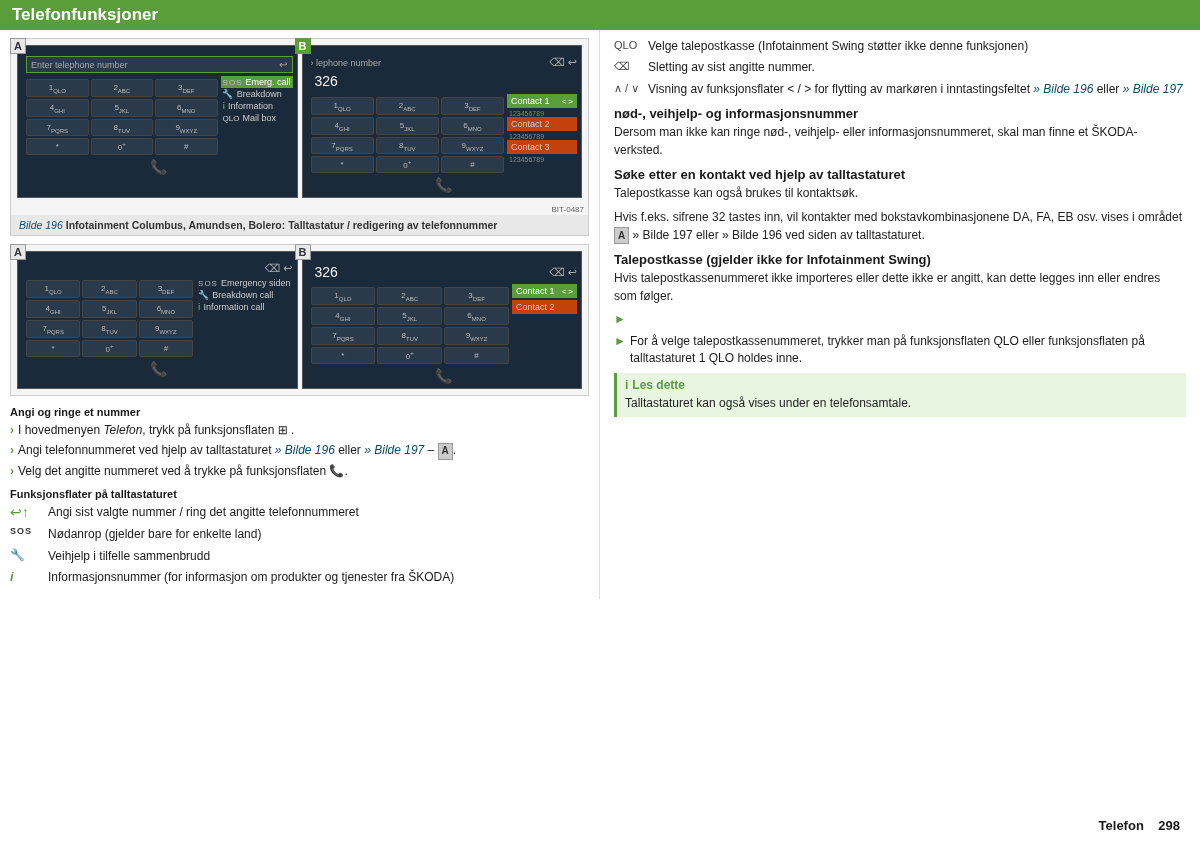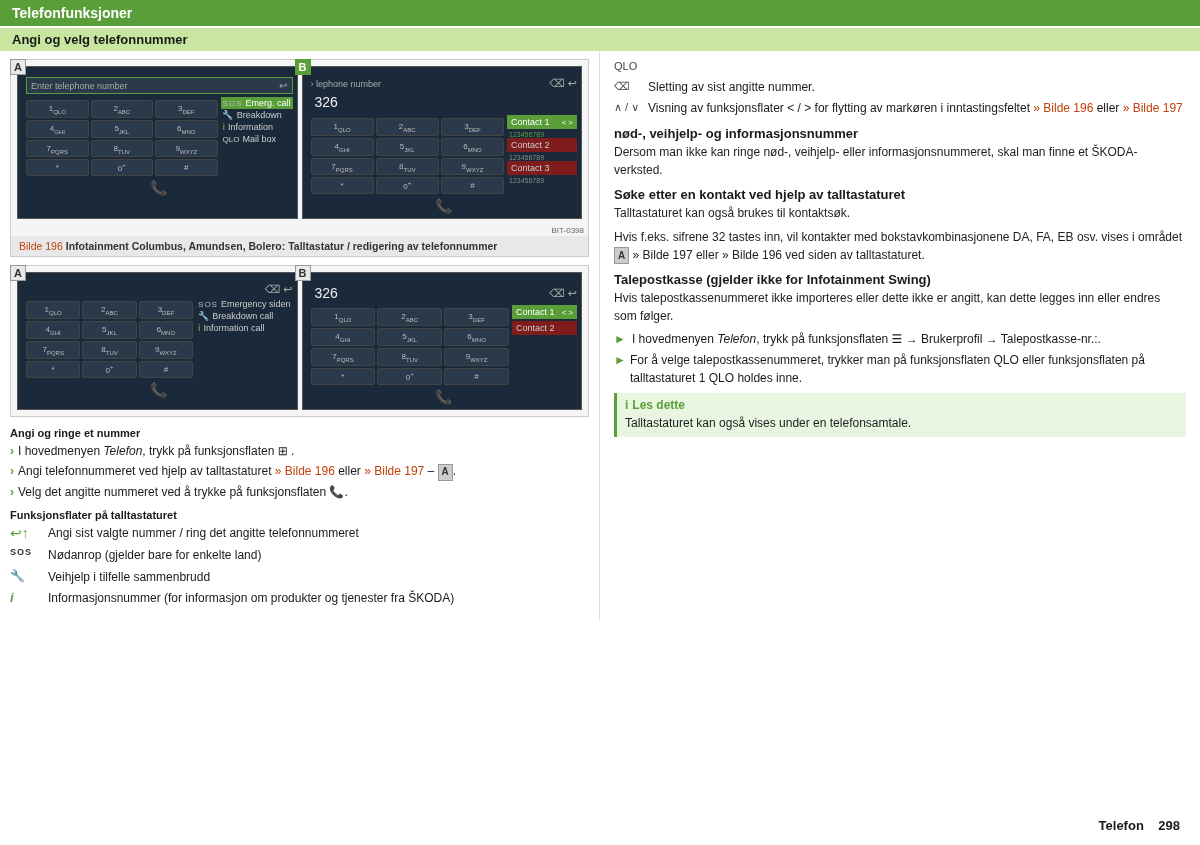--- a/index.html
+++ b/index.html
@@ -9,21 +9,21 @@
       color: #1a1a1a;
       background: #fff;
       width: 1200px;
       min-height: 845px;
     }
 
     
     .header-bar {
       background: #5a9e3a;
       color: white;
-      font-size: 14px;
+      font-size: 17px;
       font-weight: bold;
       padding: 5px 12px;
     }
 
     .sub-header {
       background: #c8e6a0;
       font-size: 13px;
       font-weight: bold;
       padding: 4px 12px;
       margin-top: 2px;
@@ -147,21 +147,21 @@
     .menu-item.highlighted {
       background: #5a9e3a;
       color: #fff;
     }
 
     .contact-list {
       font-size: 9px;
     }
 
     .contact-item {
-      background: #7f1d1d;
+      background: #c2410c;
       color: #ccc;
       padding: 2px 4px;
       margin-bottom: 2px;
       font-size: 9px;
     }
 
     .contact-item.highlighted {
       background: #5a9e3a;
       color: #fff;
       display: flex;
@@ -201,22 +201,23 @@
     }
 
     .body-text {
       font-size: 12px;
       line-height: 1.5;
       margin-bottom: 6px;
       color: #222;
     }
 
     .link-green {
-      color: #c2410c;
+      color: #0c4a6e;
       text-decoration: none;
+      font-style: italic;
     }
 
     .bullet-item {
       display: flex;
       gap: 6px;
       margin-bottom: 4px;
       font-size: 12px;
       line-height: 1.45;
     }
 
@@ -341,21 +342,20 @@
       min-width: 28px;
       font-size: 11px;
       color: #444;
     }
   </style>
 </head>
 <body>
 
 <div>
   <div class="header-bar">Telefonfunksjoner</div>
-  <div class="sub-header">Angi og velg telefonnummer</div>
 </div>
 
 <div class="main-layout">
 
   <div class="left-col">
 
     <div class="figure-block">
       <div class="figure-inner">
 
         <div class="panel" style="position:relative; padding:10px 4px 4px 8px;">
@@ -438,21 +438,21 @@
               <div style="font-size:7px; color:#888; padding:0 2px;">123456789</div>
               <div class="contact-item">Contact 3</div>
               <div style="font-size:7px; color:#888; padding:0 2px;">123456789</div>
             </div>
           </div>
           <div style="display:flex; justify-content:center; margin-top:4px;">
             <span class="green-phone">📞</span>
           </div>
         </div>
       </div>
-      <div class="bit-tag">BIT-0398</div>
+      <div class="bit-tag">BIT-0487</div>
       <div class="figure-caption">
         <span class="link-green">Bilde 196</span>
         <span> <strong>Infotainment Columbus, Amundsen, Bolero: Talltastatur / redigering av telefonnummer</strong></span>
       </div>
     </div>
 
     <div class="figure-block">
       <div class="figure-inner">
 
         <div class="panel" style="position:relative; padding:10px 4px 4px 8px;">
@@ -569,51 +569,51 @@
         <span class="symbol-text">Informasjonsnummer (for informasjon om produkter og tjenester fra ŠKODA)</span>
       </div>
     </div>
   </div>
 
   <div class="right-col">
 
     <div class="right-col-symbol-section">
       <div class="right-col-symbol-row">
         <span class="rsym">QLO</span>
+        <span>Velge talepostkasse (Infotainment Swing støtter ikke denne funksjonen)</span>
       </div>
       <div class="right-col-symbol-row">
         <span class="rsym">⌫</span>
         <span>Sletting av sist angitte nummer.</span>
       </div>
       <div class="right-col-symbol-row">
         <span class="rsym">∧ / ∨</span>
         <span>Visning av funksjonsflater &lt; / &gt; for flytting av markøren i inntastingsfeltet <a class="link-green">» Bilde 196</a> eller <a class="link-green">» Bilde 197</a></span>
       </div>
     </div>
 
     <div>
       <div class="section-heading-green">nød-, veihjelp- og informasjonsnummer</div>
       <div class="body-text">Dersom man ikke kan ringe nød-, veihjelp- eller informasjonsnummeret, skal man finne et ŠKODA-verksted.</div>
     </div>
 
     <div>
       <div class="section-heading-green">Søke etter en kontakt ved hjelp av talltastaturet</div>
-      <div class="body-text">Talltastaturet kan også brukes til kontaktsøk.</div>
+      <div class="body-text">Talepostkasse kan også brukes til kontaktsøk.</div>
       <div class="body-text">
         <span>Hvis f.eks. sifrene 32 tastes inn, vil kontakter med bokstavkombinasjonene DA, FA, EB osv. vises i området </span><span class="box-label">A</span><span> » Bilde 197 eller » Bilde 196 ved siden av talltastaturet.</span>
       </div>
     </div>
 
     <div>
       <div class="section-heading-green">Talepostkasse (gjelder ikke for Infotainment Swing)</div>
       <div class="body-text">Hvis talepostkassenummeret ikke importeres eller dette ikke er angitt, kan dette legges inn eller endres som følger.</div>
 
       <div class="bullet-item">
         <span class="bullet-arrow">►</span>
-        <span>I hovedmenyen <span class="italic">Telefon</span>, trykk på funksjonsflaten ☰ → Brukerprofil → Talepostkasse-nr.:.</span>
       </div>
       <div class="bullet-item">
         <span class="bullet-arrow">►</span>
         <span>For å velge talepostkassenummeret, trykker man på funksjonsflaten QLO eller funksjonsflaten på talltastaturet 1 QLO holdes inne.</span>
       </div>
     </div>
 
     <div class="info-box">
       <div class="info-box-title">
         <span style="font-weight:bold; margin-right:4px;">i</span><span>Les dette</span>

